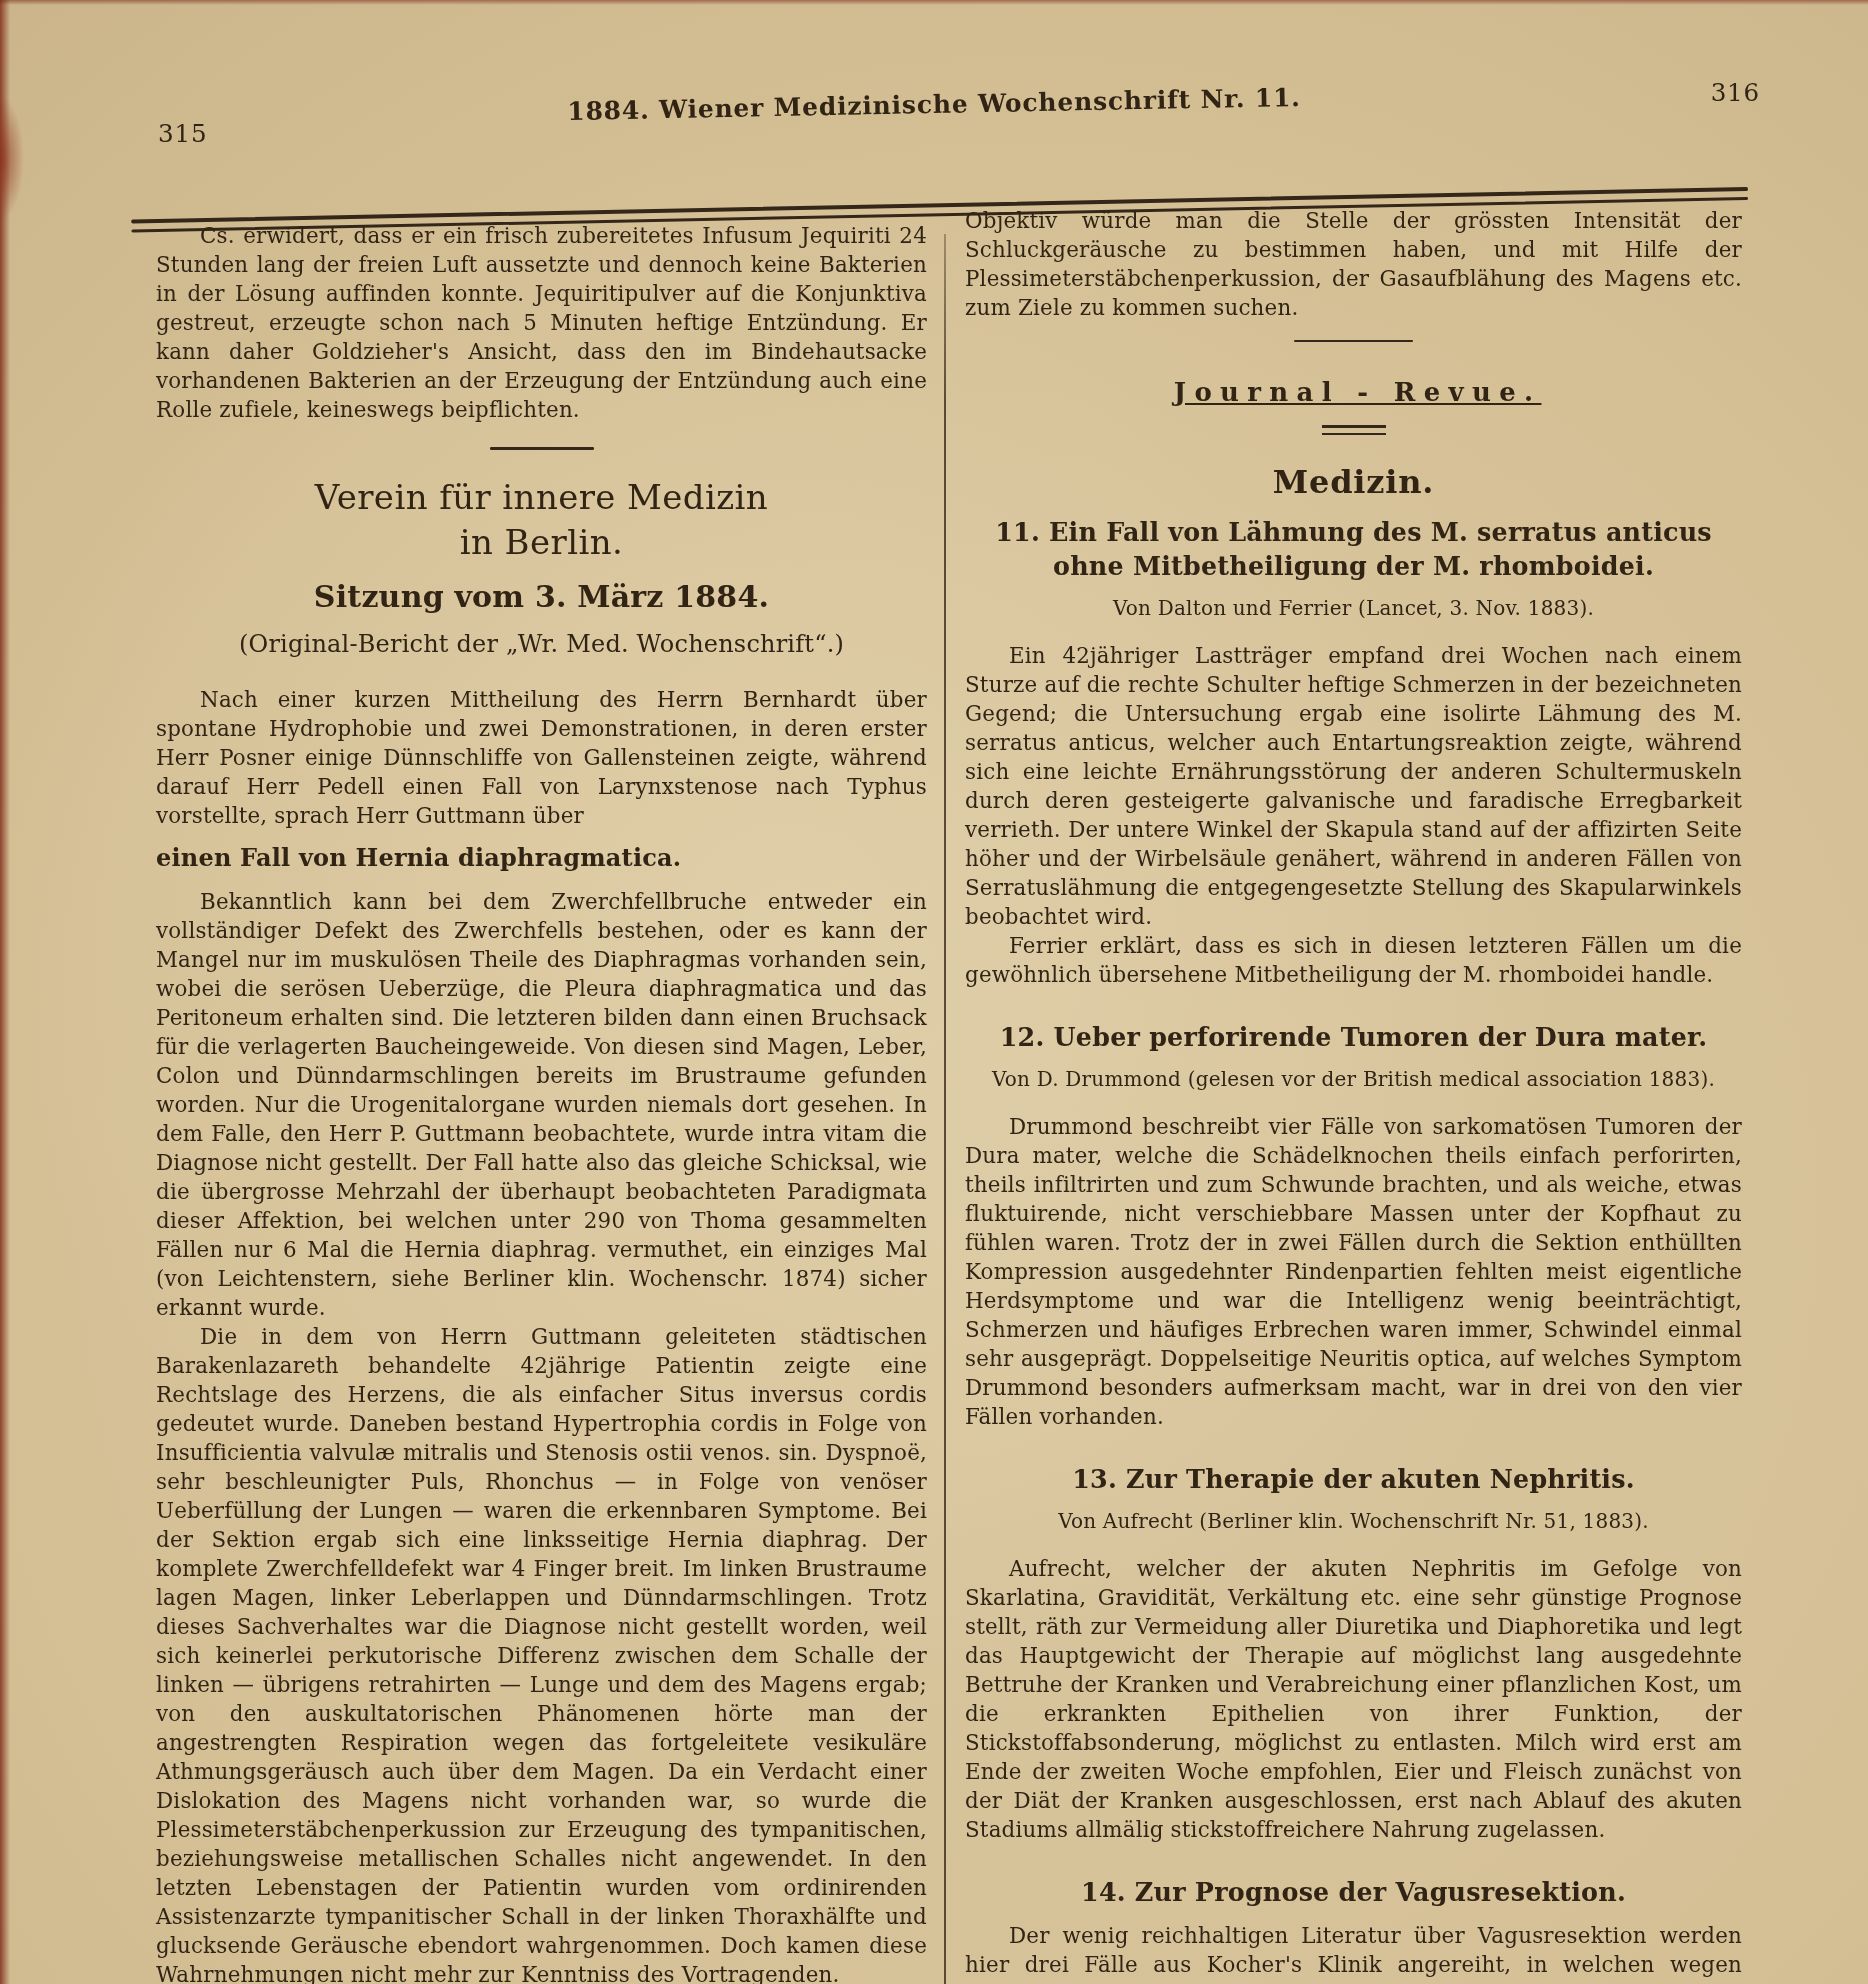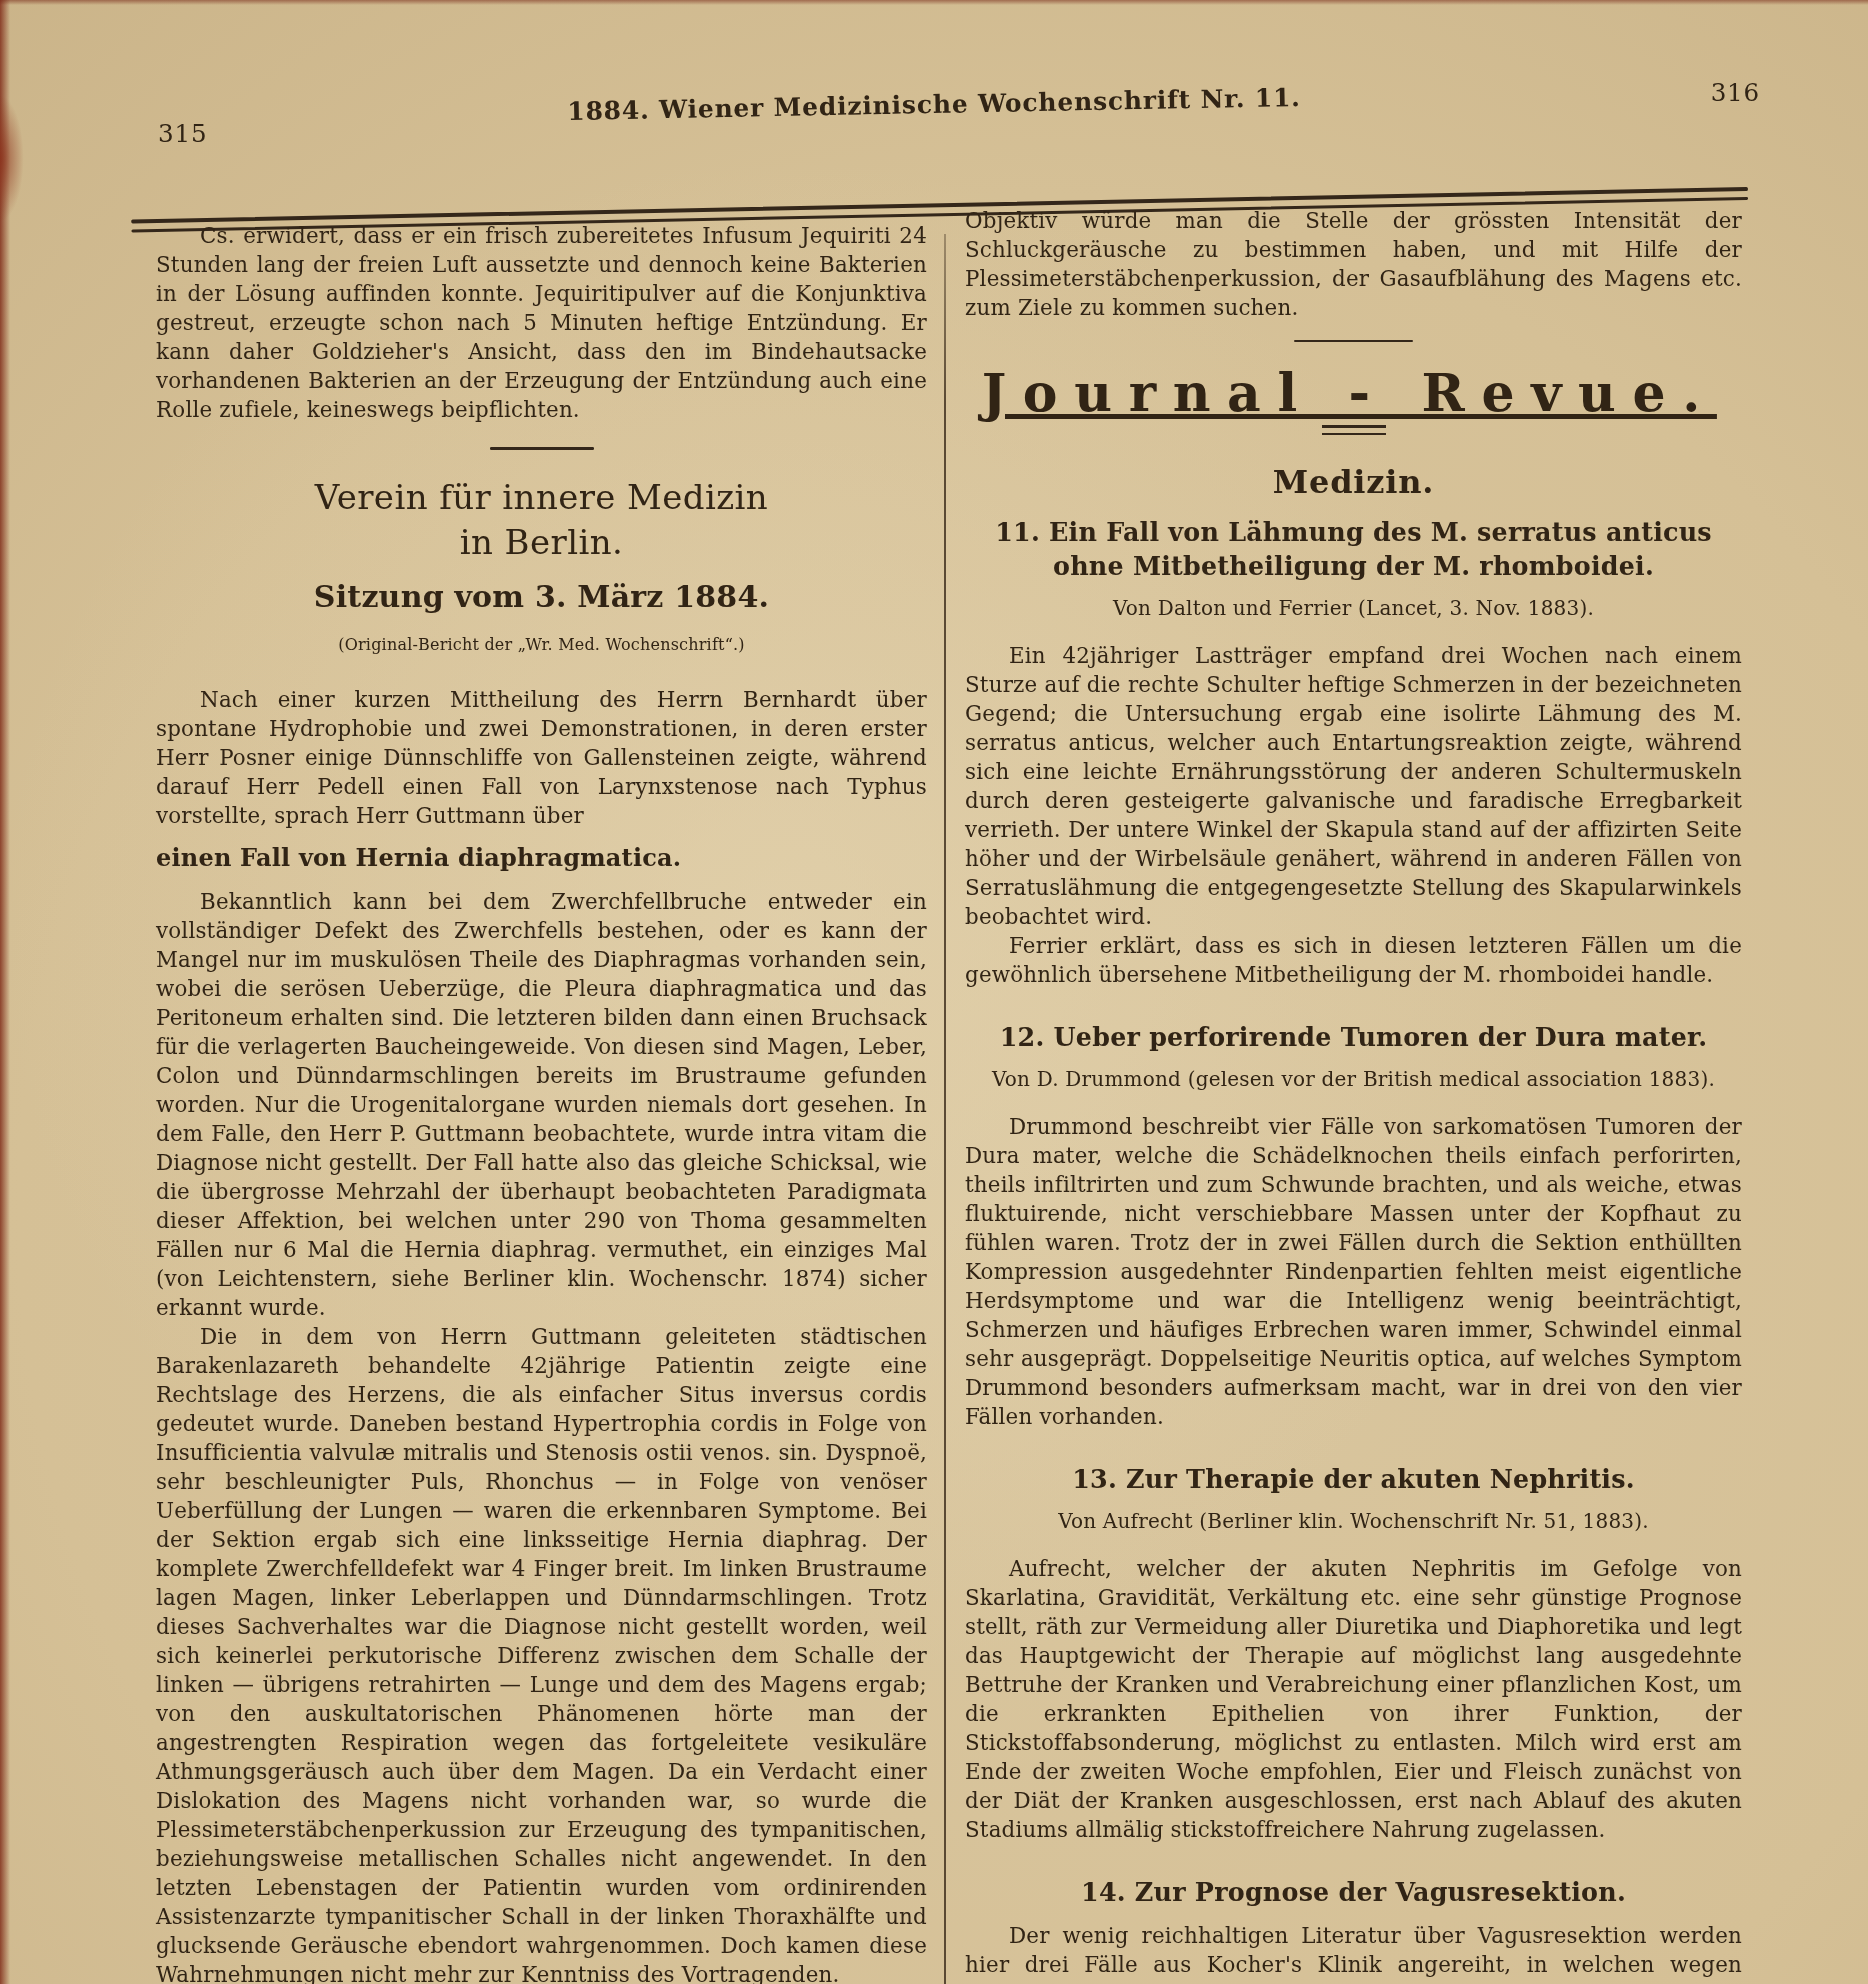--- a/index.html
+++ b/index.html
@@ -52,25 +52,25 @@
 
   .hr-short{height:2.8px;background:#34271a;border:none;margin:23px auto 25.4px;border-radius:1.2px;}
   .hr-left{width:104px;}
   .hr-right{width:119px;margin:17.5px auto 36px;}
 
   .society-title{
     font-size:34px;font-weight:normal;text-align:center;line-height:1.32;
     margin:0 0 17.5px;letter-spacing:0.4px;
   }
   .session{font-size:30px;font-weight:bold;text-align:center;margin:0 0 19px;}
-  .source-note{font-size:16px;text-align:center;margin:0 0 25.4px;}
+  .source-note{font-size:24px;text-align:center;margin:0 0 25.4px;}
   .case-heading{font-size:24px;font-weight:bold;text-align:left;margin:13.5px 0 14.3px;}
 
   .jr-title{
-    font-size:52px;font-weight:bold;
+    font-size:26px;font-weight:bold;text-align:center;
     letter-spacing:.32em;text-indent:.32em;margin:14.3px 0 17.5px;text-decoration:underline;
   }
   .jr-rule{width:64px;margin:0 auto;}
   .jr-rule .r1{height:2.8px;background:#34271a;margin-bottom:5.6px;}
   .jr-rule .r2{height:2px;background:#34271a;}
   .medizin{font-size:32px;font-weight:bold;text-align:center;margin:33px 0 4px;letter-spacing:0.8px;}
 
   .article-title{
     font-size:25.4px;font-weight:bold;text-align:center;line-height:1.34;
     margin:31px 0 12px;letter-spacing:0.2px;

